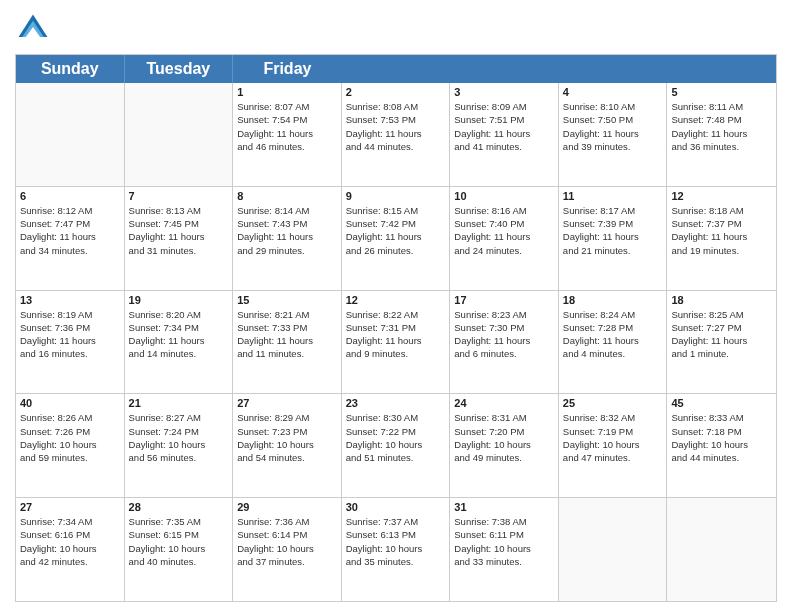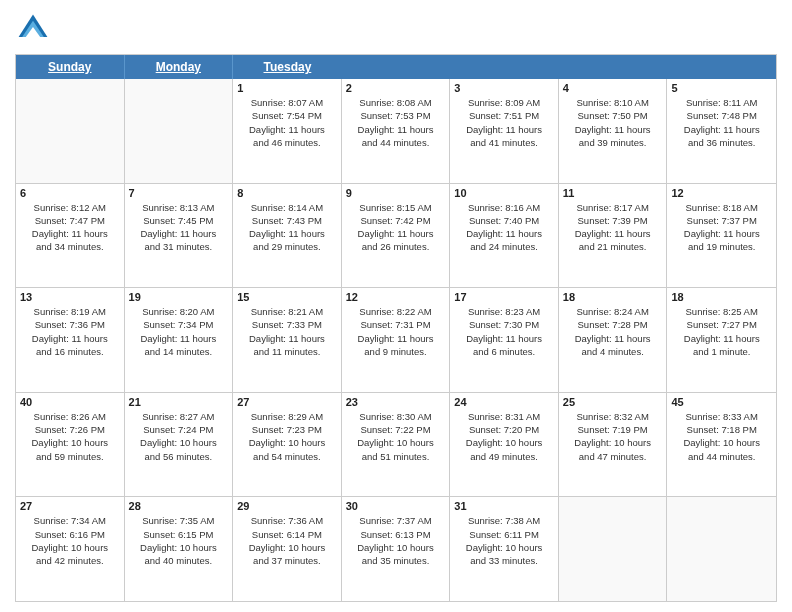--- a/index.html
+++ b/index.html
@@ -58,26 +58,25 @@
       flex-direction: column;
       border: 1px solid #ccc;
     }
     .cal-header {
       display: grid;
       grid-template-columns: repeat(7, 1fr);
       background: #3d7ab5;
     }
     .cal-header-cell {
       color: #fff;
-      font-size: 12px;
+      font-size: 16px;
       font-weight: bold;
       text-align: center;
       padding: 5px 2px;
       border-right: 1px solid #5a96cc;
-      text-decoration: underline;
     }
     .cal-header-cell:last-child { border-right: none; }
     .cal-body {
       flex: 1;
       display: flex;
       flex-direction: column;
     }
     .cal-row {
       display: grid;
       grid-template-columns: repeat(7, 1fr);
@@ -98,21 +97,20 @@
     .cal-cell.empty { background: #f9f9f9; }
     .day-num {
       font-size: 11px;
       font-weight: bold;
       margin-bottom: 2px;
       color: #222;
     }
     .cell-text {
       line-height: 1.4;
       color: #333;
-      text-align: center;
     }
   </style>
 </head>
 <body>
 
 <div class="page">
   <div class="header">
     <div class="logo">
       <svg class="logo-icon" viewBox="0 0 40 40" xmlns="http://www.w3.org/2000/svg">
         <polygon points="20,5 36,30 4,30" fill="#1a6faf"></polygon>
@@ -125,22 +123,22 @@
     </div>
     <div class="title-block">
       <div class="month-title"></div>
       <div class="subtitle"></div>
     </div>
   </div>
 
   <div class="calendar">
     <div class="cal-header" id="cal-header">
         <div class="cal-header-cell">Sunday</div>
-        <div class="cal-header-cell">Monday</div>
         <div class="cal-header-cell">Tuesday</div>
+        <div class="cal-header-cell">Friday</div>
       </div>
     <div class="cal-body" id="cal-body">
         <div class="cal-row">
           <div class="cal-cell empty"></div>
           <div class="cal-cell empty"></div>
           <div class="cal-cell">
             <div class="day-num">1</div>
             <div class="cell-text">Sunrise: 8:07 AM<br>Sunset: 7:54 PM<br>Daylight: 11 hours<br>and 46 minutes.</div>
           </div>
           <div class="cal-cell">

